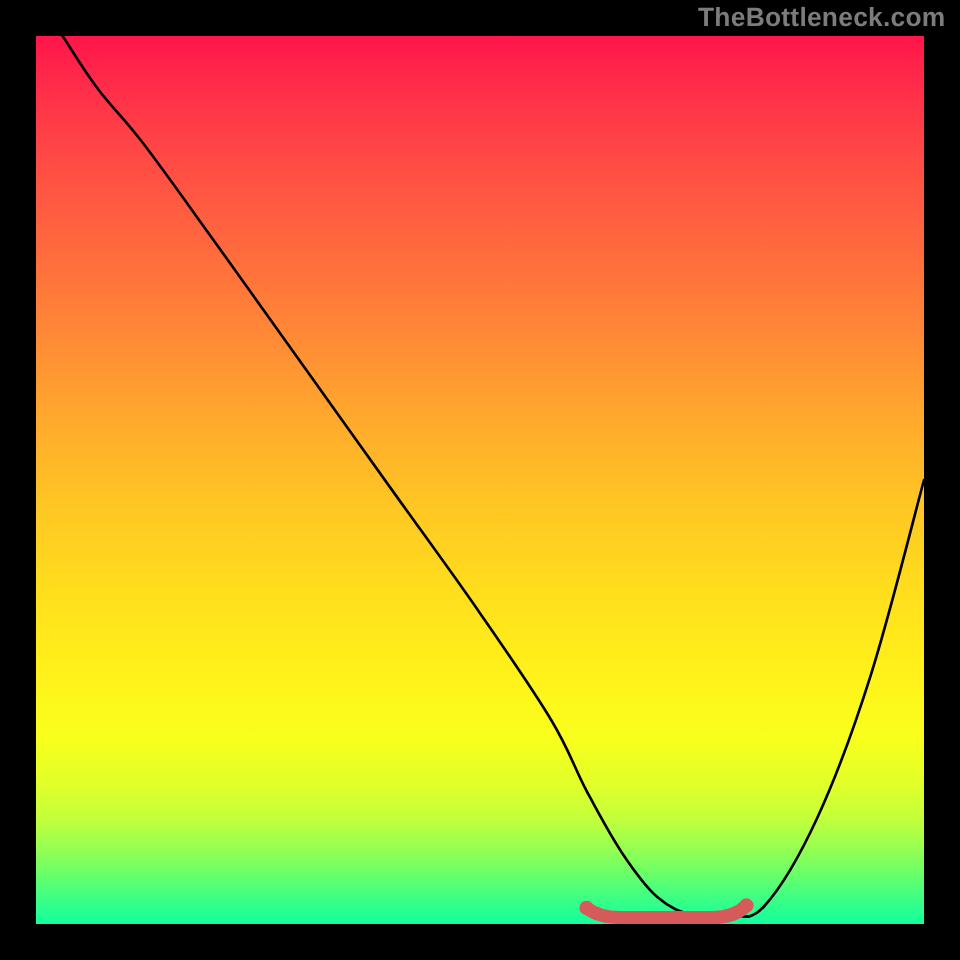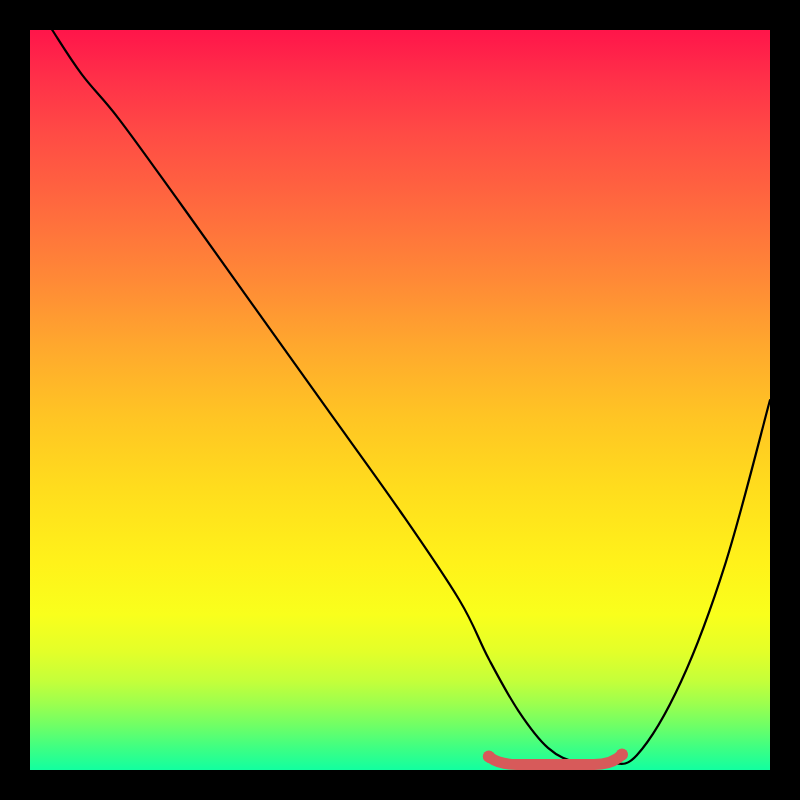--- a/index.html
+++ b/index.html
@@ -70,20 +70,21 @@
     stroke-linecap: round;
   }
   .trough-cap {
     fill: #d75a5a;
   }
 </style>
 </head>
 <body>
 
 <div class="frame">
+  <div class="watermark">TheBottleneck.com</div>
 
   <div class="plot">
     <svg viewBox="0 0 740 740" preserveAspectRatio="none">
       <path class="curve" d="M 22.2 0 C 27.528 7.992000000000007, 39.812000000000005 28.416000000000043, 51.800000000000004 44.40000000000004 C 63.788000000000004 60.38400000000004, 71.484 66.156, 88.8 88.8 C 106.116 111.44399999999999, 124.024 136.89999999999998, 148 170.2 C 171.976 203.5, 195.36 236.50400000000002, 222 273.8 C 248.64 311.096, 269.36 340.10400000000004, 296 377.40000000000003 C 322.64 414.696, 346.024 446.368, 370 481 C 393.976 515.6320000000001, 413.216 543.1600000000001, 429.2 569.8000000000001 C 445.18399999999997 596.44, 448.144 609.02, 458.8 629 C 469.456 648.98, 477.744 664.816, 488.40000000000003 680.8000000000001 C 499.05600000000004 696.7840000000001, 507.344 708.476, 518 717.8 C 528.656 727.1239999999999, 536.944 729.936, 547.6 732.6 C 558.2560000000001 735.264, 566.5440000000001 733.932, 577.2 732.6 C 587.856 731.268, 593.4799999999999 739.852, 606.8 725.1999999999999 C 620.12 710.5479999999999, 635.216 685.832, 651.2 651.2 C 667.1840000000001 616.5680000000001, 679.6159999999999 583.4159999999999, 695.5999999999999 532.8 C 711.584 482.18399999999997, 732.008 399.304, 740 370"></path>
       <path class="trough" d="M 458.8 726.6 Q 468.8 734.6, 486.8 734.6 L 564 734.6 Q 582 734.6, 592 724.6"></path>
       <circle class="trough-cap" r="6" cx="458.8" cy="726.6"></circle>
       <circle class="trough-cap" r="6" cx="592" cy="724.6"></circle>
     </svg>
   </div>
 </div>

